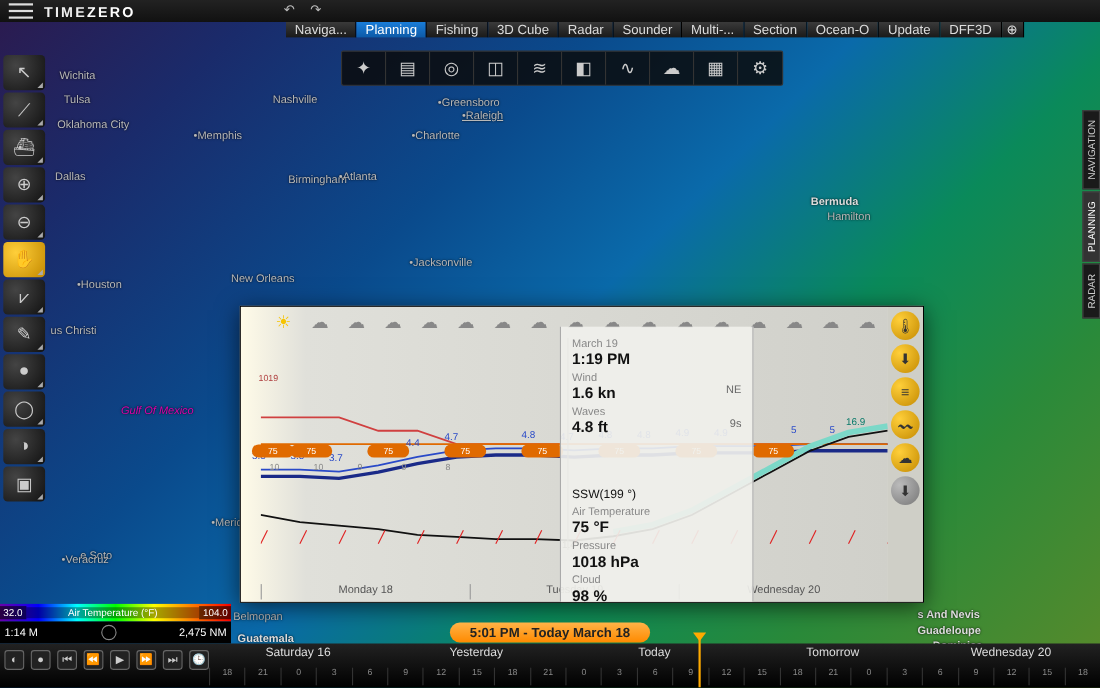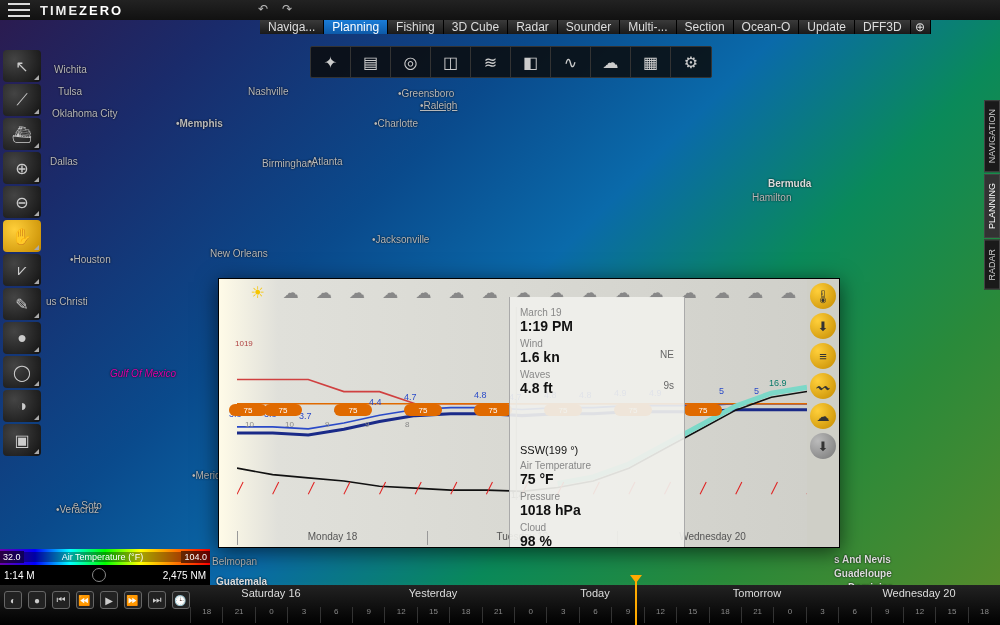--- a/index.html
+++ b/index.html
@@ -125,26 +125,26 @@
       <div class="sb">▣<span class="tri"></span></div>
     </div>
 
   <div class="map-labels" id="mls">
       <span class="ml" style="left: 58px; top: 86px;">Tulsa</span>
       <span class="ml" style="left: 248px; top: 86px;">Nashville</span>
       <span class="ml" style="left: 54px; top: 64px;">Wichita</span>
       <span class="ml" style="left: 398px; top: 88px;">•Greensboro</span>
       <span class="ml" style="left: 420px; top: 100px; text-decoration: underline;">•Raleigh</span>
       <span class="ml" style="left: 52px; top: 108px;">Oklahoma City</span>
-      <span class="ml" style="left: 176px; top: 118px; font-weight: bold;">•Memphis</span>
+      <span class="ml" style="left: 176px; top: 118px;">•Memphis</span>
       <span class="ml" style="left: 374px; top: 118px;">•Charlotte</span>
       <span class="ml" style="left: 50px; top: 156px;">Dallas</span>
       <span class="ml" style="left: 262px; top: 158px;">Birmingham</span>
       <span class="ml" style="left: 308px; top: 156px;">•Atlanta</span>
-      <span class="ml" style="left: 740px; top: 178px; padding-left: 28px;"><b>Bermuda</b></span>
+      <span class="ml" style="left: 709px; top: 178px; padding-left: 28px;"><b>Bermuda</b></span>
       <span class="ml" style="left: 752px; top: 192px;">Hamilton</span>
       <span class="ml" style="left: 70px; top: 254px;">•Houston</span>
       <span class="ml" style="left: 210px; top: 248px;">New Orleans</span>
       <span class="ml" style="left: 372px; top: 234px;">•Jacksonville</span>
       <span class="ml" style="left: 46px; top: 296px;">us Christi</span>
       <span class="ml" style="left: 110px; top: 368px;"><i style="color:#d0a">Gulf Of Mexico</i></span>
       <span class="ml" style="left: 192px; top: 470px;">•Merida</span>
       <span class="ml" style="left: 48px; top: 500px; margin-left: 25px;">e Soto</span>
       <span class="ml" style="left: 56px; top: 504px;">•Veracruz</span>
       <span class="ml" style="left: 212px; top: 556px;">Belmopan</span>
@@ -282,20 +282,23 @@
           <div class="msb">⬇</div>
           <div class="msb">≡</div>
           <div class="msb">〰</div>
           <div class="msb">☁</div>
           <div class="msb grey">⬇</div>
         </div>
     </div>
   </div>
 
   <div class="timeline">
+    <div class="tl-top">
+        <span class="tl-badge">5:01 PM - Today March 18</span>
+      </div>
     <div class="tl-ctrl">
       <span class="b">◐</span>
       <span class="b">●</span>
       <span class="b">⏮</span>
       <span class="b">⏪</span>
       <span class="b">▶</span>
       <span class="b">⏩</span>
       <span class="b">⏭</span>
       <span class="b">🕒</span>
     </div>

